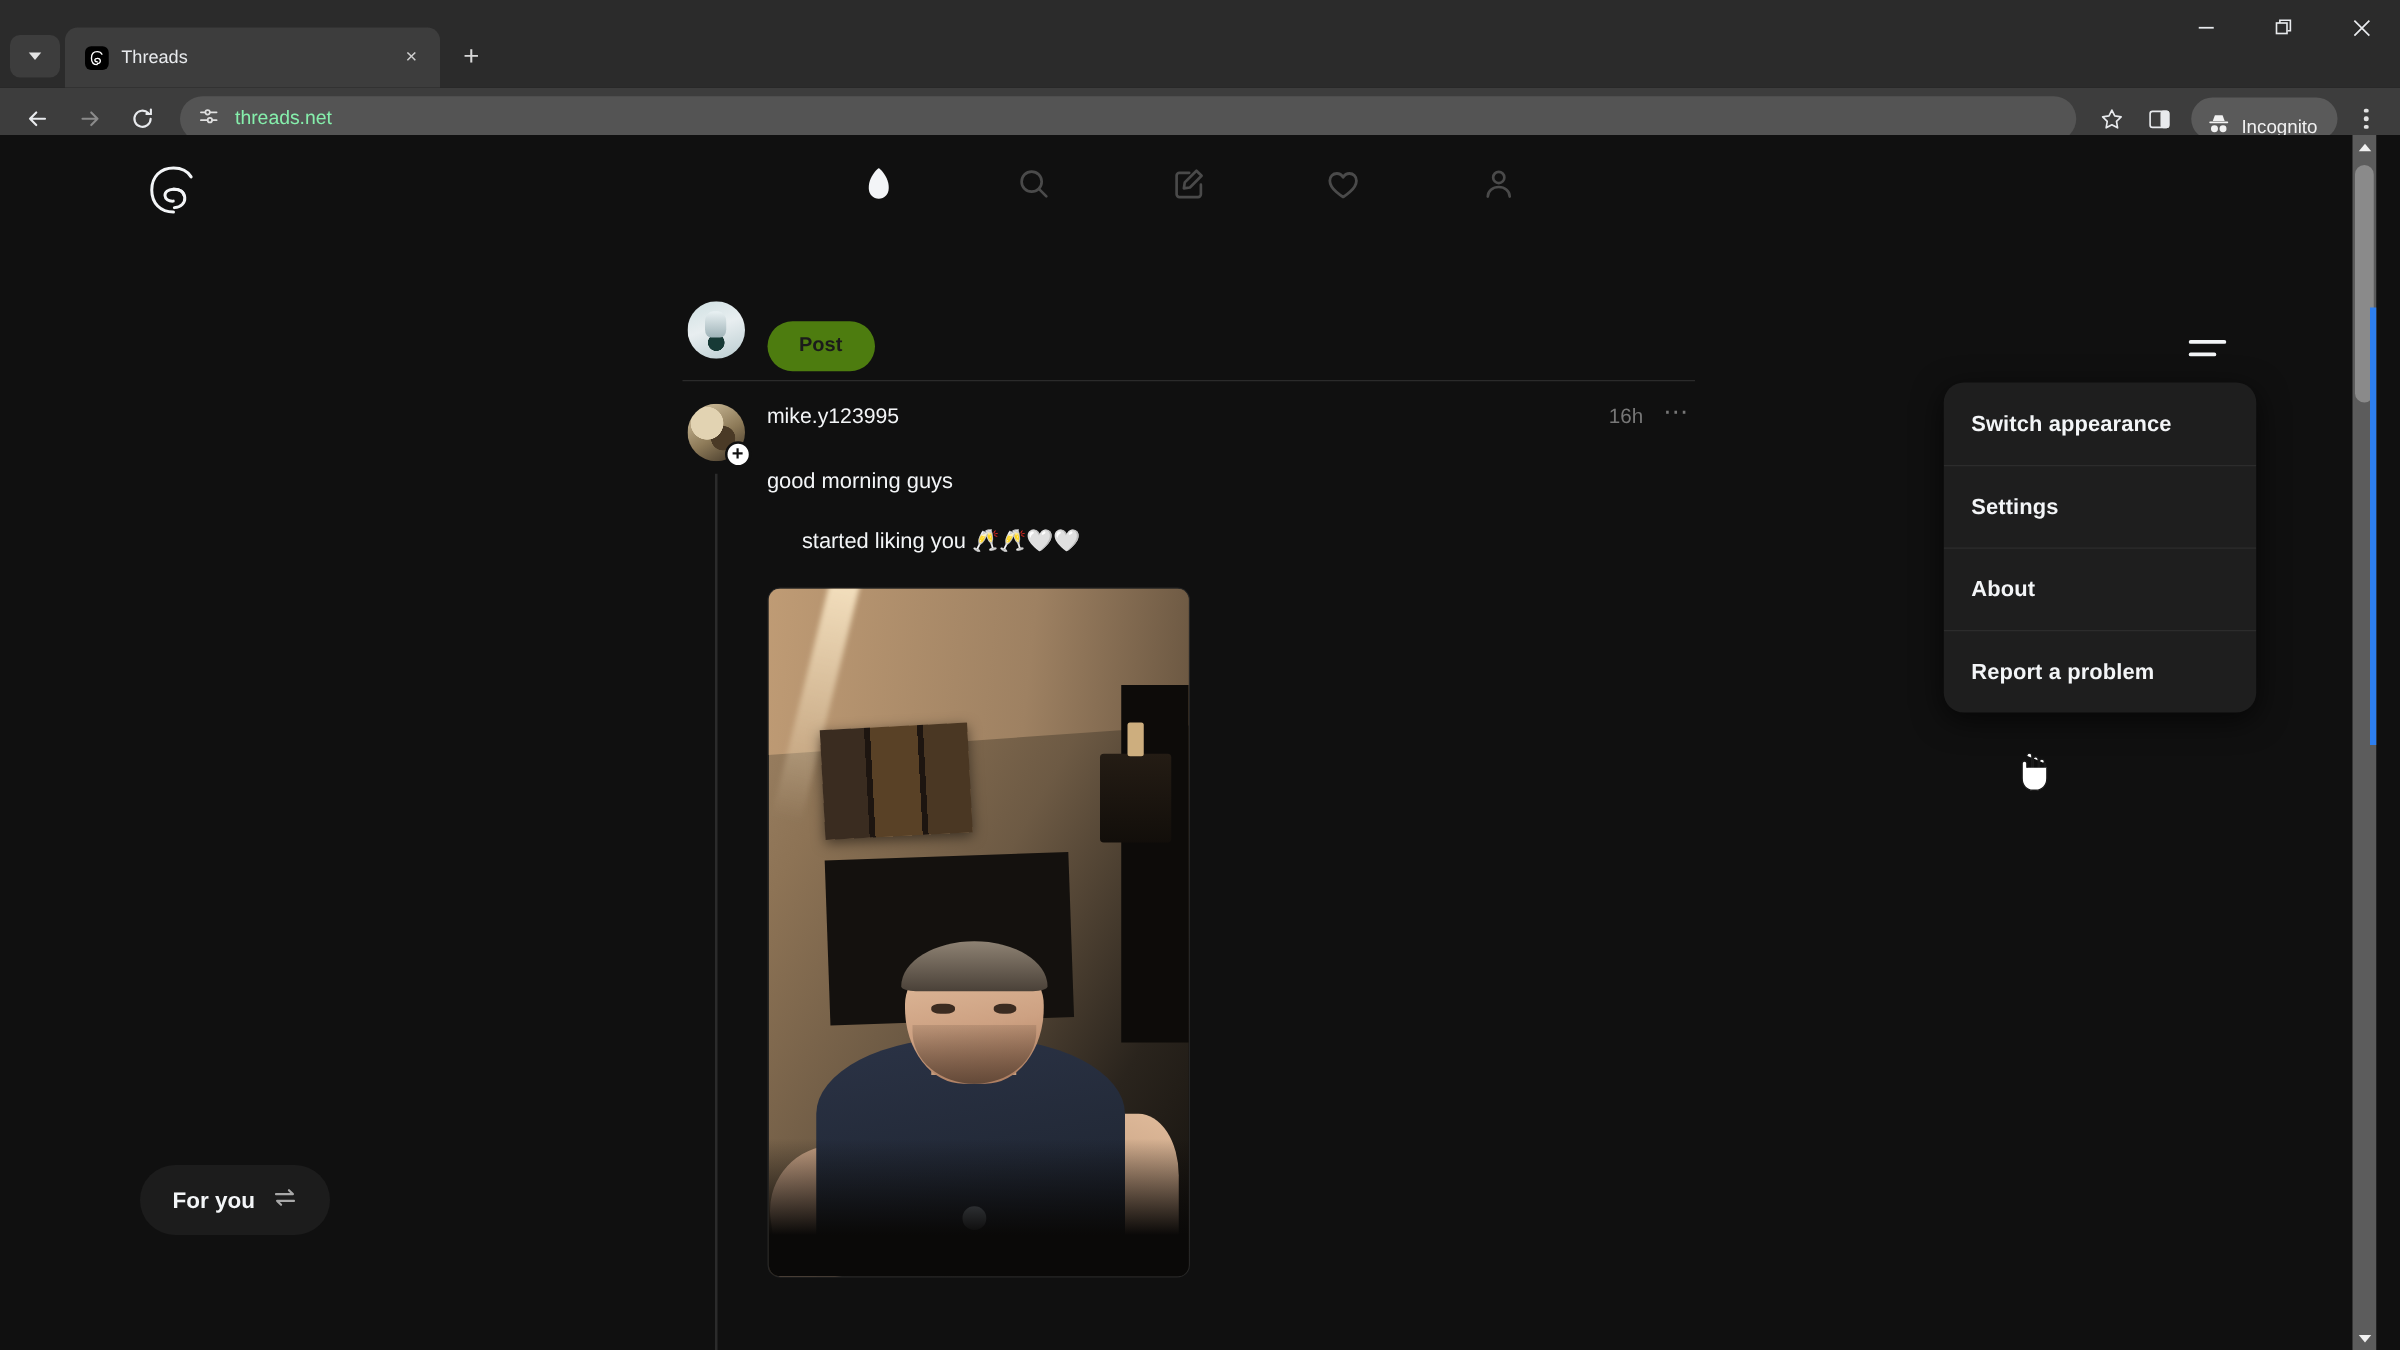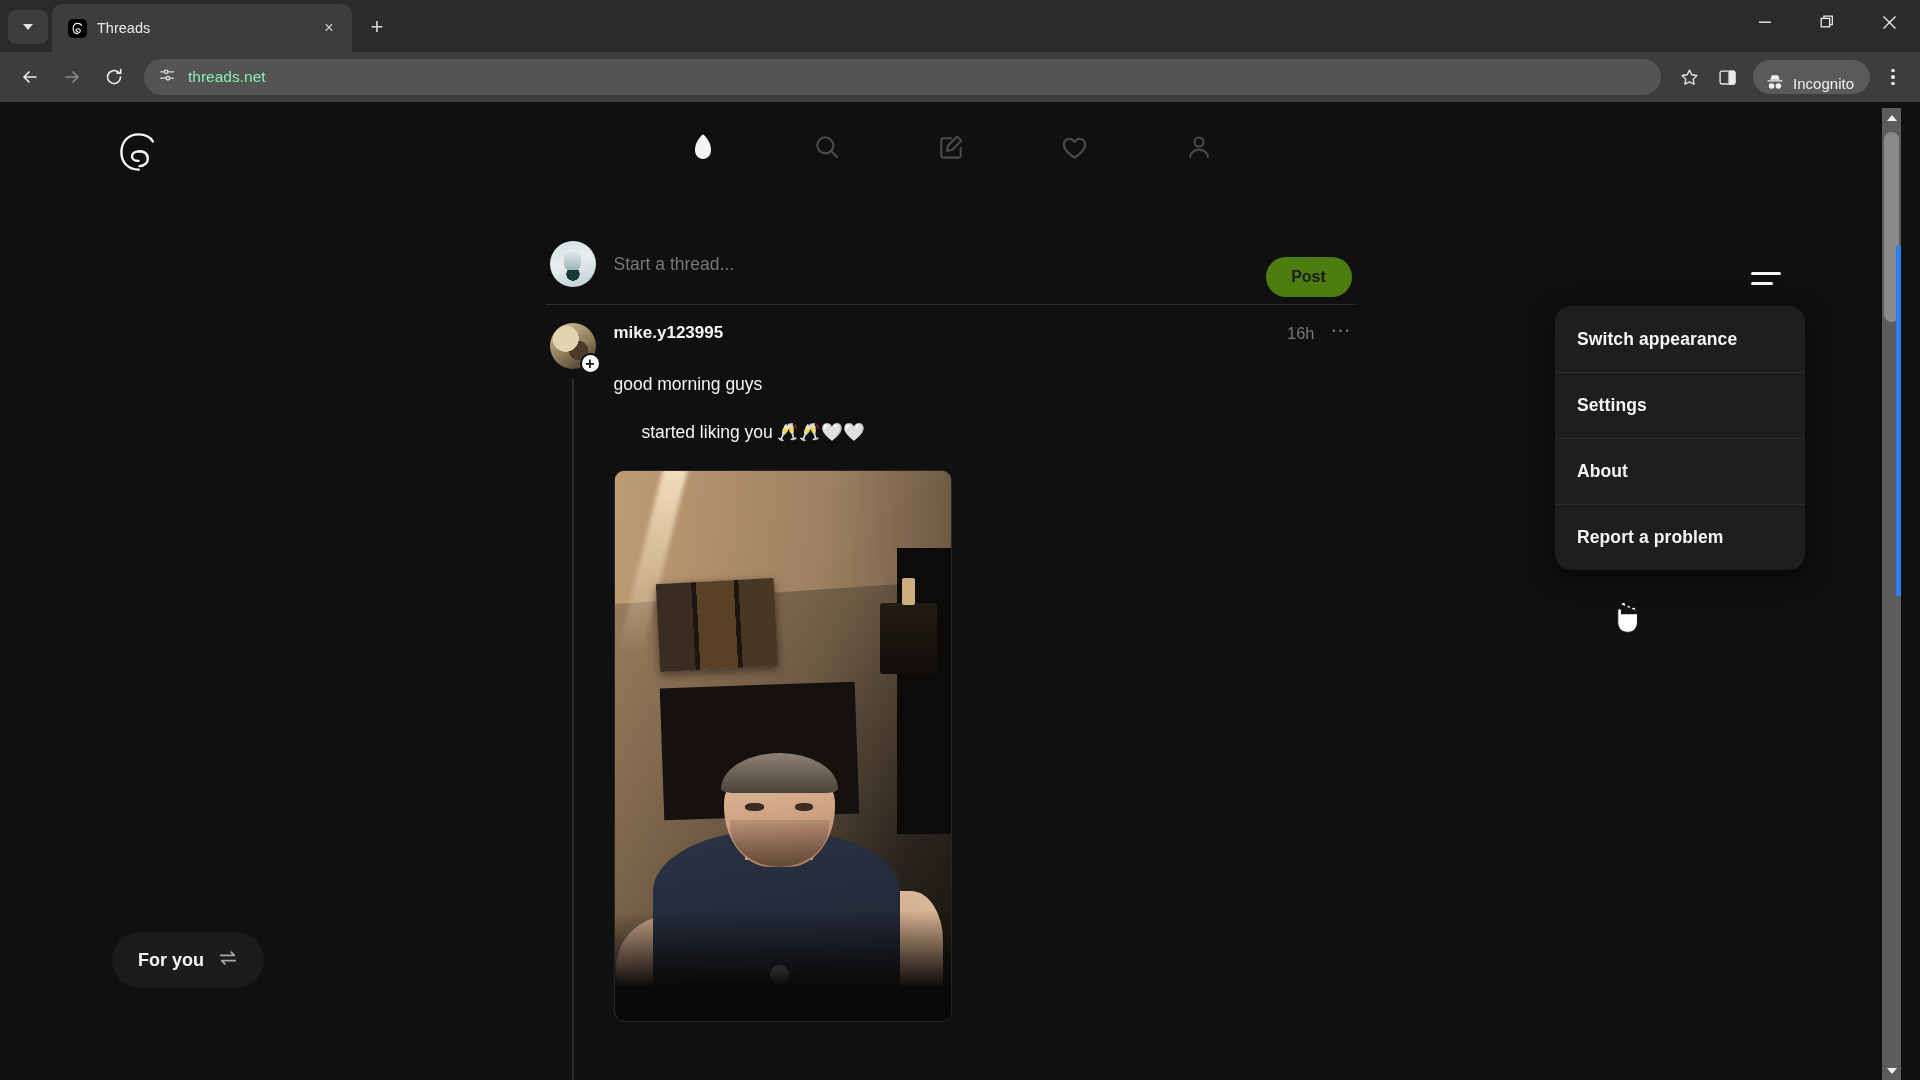--- a/index.html
+++ b/index.html
@@ -9,21 +9,21 @@
     overflow: hidden;
     background: #101010;
     font-family: "Liberation Sans", sans-serif;
     -webkit-font-smoothing: antialiased;
   }
 
   
   .browser { width: 1920px; height: 1080px; position: relative; }
 
   .tabstrip {
-    height: 52px; background: #2b2b2b;
+    height: 70px; background: #2b2b2b;
     display: flex; align-items: flex-end; position: relative;
   }
   .tab-search-btn {
     width: 40px; height: 34px; margin: 0 4px 8px 8px;
     background: #3d3d3d; border-radius: 8px;
     display: flex; align-items: center; justify-content: center;
     cursor: pointer;
   }
   .chev-down {
     width: 0; height: 0;
@@ -210,21 +210,21 @@
     width: 46px; flex: 0 0 auto; display: flex; flex-direction: column;
     align-items: center; position: relative;
   }
   .thread-line {
     position: absolute; left: 22px; top: 56px; width: 2px;
     height: 720px; background: #2b2b2b;
   }
   .post-body { flex: 1; min-width: 0; }
   .post-row1 { display: flex; align-items: center; }
   .uname {
-    color: #f3f5f7; font-size: 17px; font-weight: 700; cursor: pointer;
+    color: #f3f5f7; font-size: 17px; font-weight: 400; cursor: pointer;
   }
   .spacer { flex: 1; }
   .ts { color: #777777; font-size: 16.5px; margin-right: 16px; }
   .more {
     color: #777777; font-size: 20px; letter-spacing: 1px;
     cursor: pointer; line-height: .6; padding-bottom: 6px;
   }
   .tagged {
     color: #3a7ebf; font-size: 17px; margin-top: 5px; cursor: pointer;
   }
@@ -527,21 +527,20 @@
         <div class="menu-item">Switch appearance</div>
         <div class="menu-item">Settings</div>
         <div class="menu-item">About</div>
         <div class="menu-item">Report a problem</div>
       </div>
 
       <div class="feed">
 
         <div class="composer">
           <div class="avatar avatar-me"></div>
-          <div class="composer-input">Start a thread...</div>
           <div class="post-btn">Post</div>
         </div>
 
         <div class="divider"></div>
 
         <div class="post">
           <div class="post-head">
             <div class="post-avatar-col">
               <div class="avatar avatar-mike"></div>
               <div class="plus-badge">+</div>

